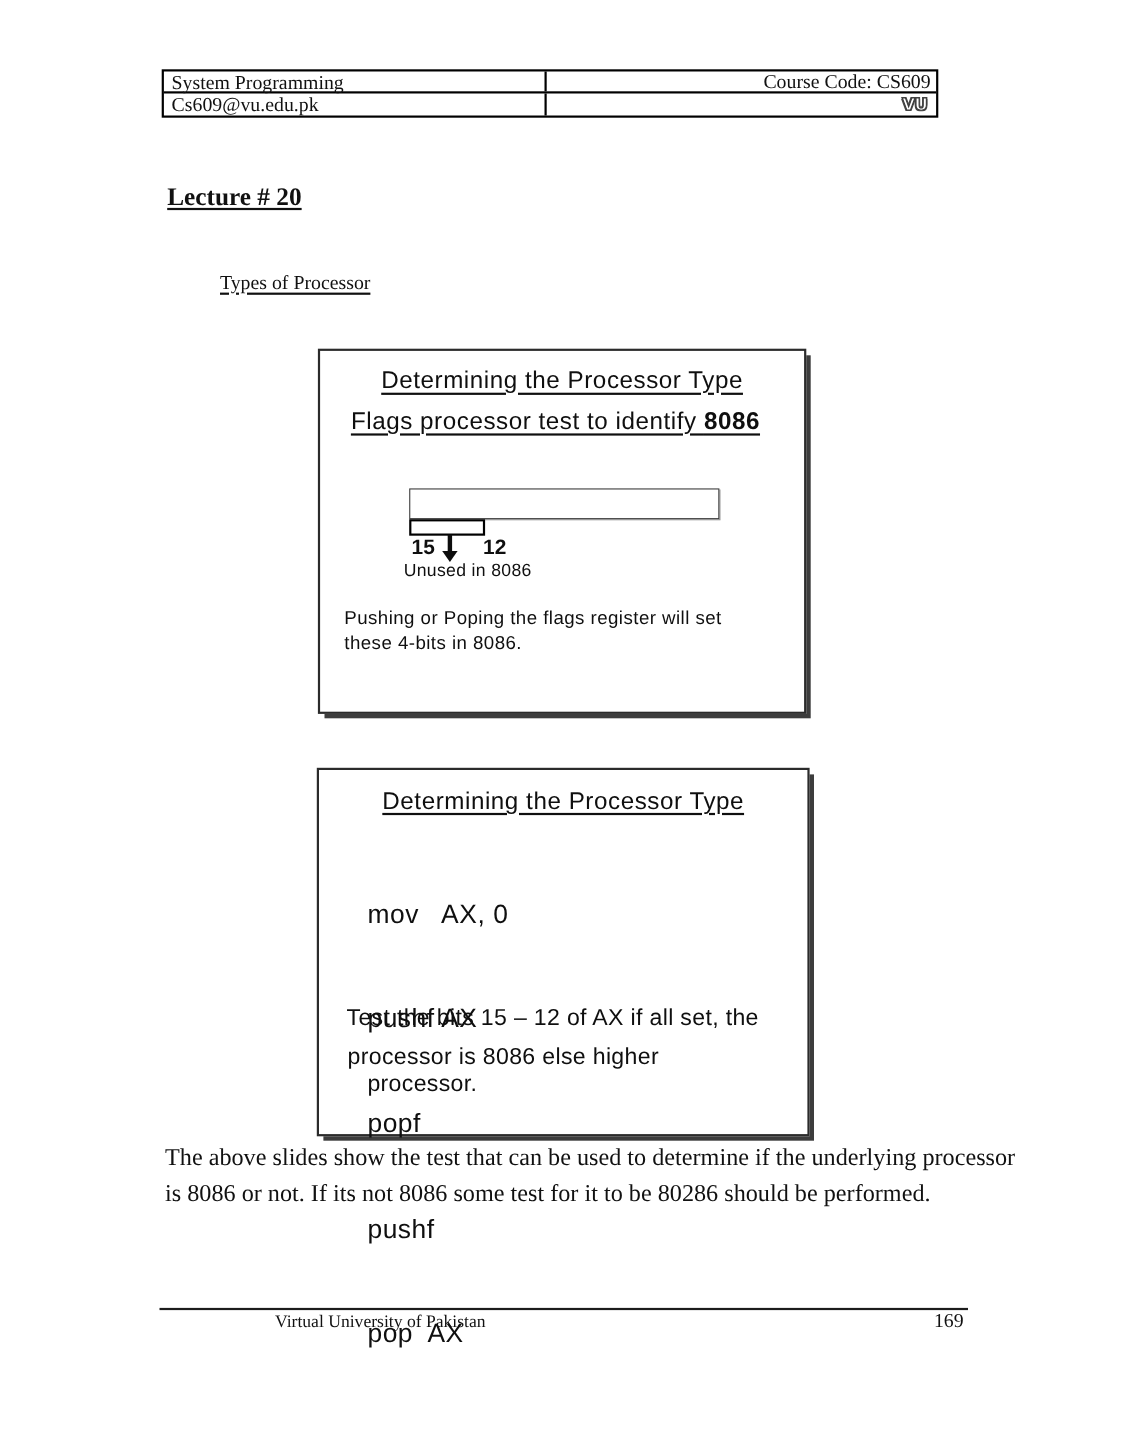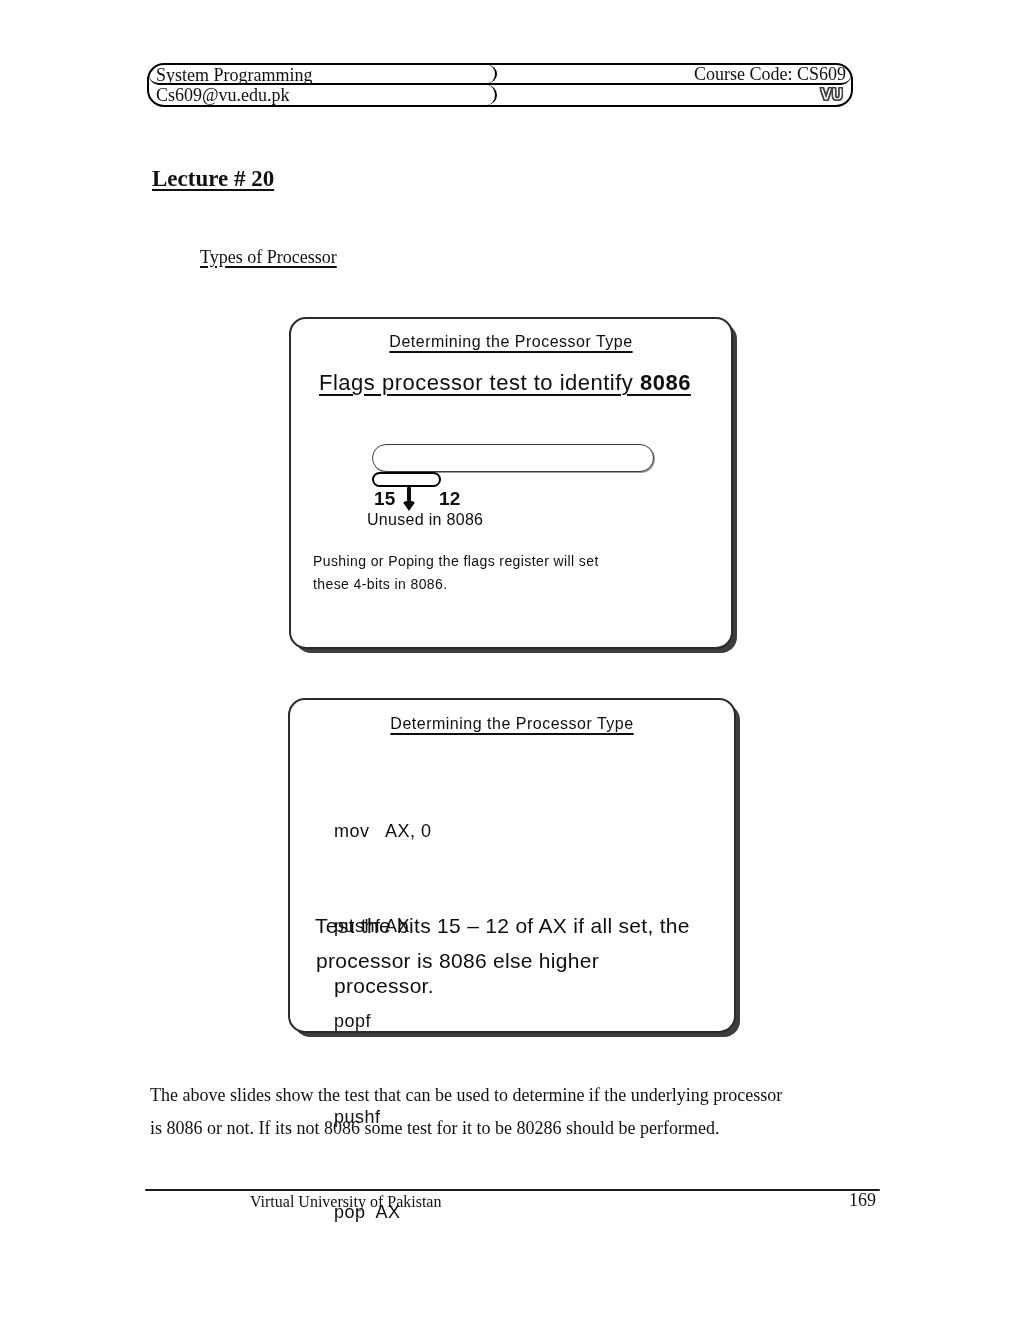--- a/index.html
+++ b/index.html
@@ -1,15 +1,15 @@
 <!DOCTYPE html>
 <html><head>
 <meta charset="utf-8">
 <style>
-  * { margin:0; padding:0; box-sizing:border-box;border-radius:17px; }
+  * { margin:0; padding:0; box-sizing:border-box; }
   html,body { background:#ffffff; }
   body {
     position:relative;
     width:1020px; height:1320px;
     font-family:"Liberation Serif", serif;
     color:#111111;
     overflow:hidden;
   }
 
   
@@ -56,21 +56,21 @@
     border:2px solid #2b2b2b;
     box-shadow:5px 5px 0 -1px #3d3d3d;
     font-family:"Liberation Sans", sans-serif;
     color:#0f0f0f;
   }
   .slide1 { left:289px; top:317px; width:444px; height:332px; }
   .slide2 { left:288px; top:698px; width:448px; height:335px; }
 
   .slide-title {
     position:absolute; left:0; right:0; text-align:center;
-    font-size:16px; letter-spacing:0.5px; white-space:nowrap;
+    font-size:22px; letter-spacing:0.5px; white-space:nowrap;
   }
   .slide1 .slide-title { top:14px; }
   .slide2 .slide-title { top:15px; }
   .slide-title .u-wrap {
     text-decoration:underline; text-decoration-thickness:2px; text-underline-offset:4px;
   }
 
   .s1-subtitle {
     position:absolute; left:28px; top:51px;
     font-size:22px; letter-spacing:0.5px; white-space:nowrap;
@@ -94,36 +94,36 @@
   .arrow-shaft { position:absolute; left:116px; top:167px; width:4px; height:16px; background:#0d0d0d; }
   .arrow-head  {
     position:absolute; left:111px; top:182px; width:0; height:0;
     border-left:7px solid transparent; border-right:7px solid transparent;
     border-top:10px solid #0d0d0d;
   }
   .arrow-caption { position:absolute; left:76px; top:192px; font-size:16px; letter-spacing:0.3px; white-space:nowrap; }
 
   .s1-body {
     position:absolute; left:22px; top:231px;
-    font-size:14px; line-height:23px; letter-spacing:0.4px; white-space:nowrap;
+    font-size:17px; line-height:23px; letter-spacing:0.4px; white-space:nowrap;
   }
 
   .s2-code {
     position:absolute; left:44px; top:52px;
-    font-size:18px; line-height:31.8px; letter-spacing:0.5px; white-space:pre;
+    font-size:24px; line-height:31.8px; letter-spacing:0.5px; white-space:pre;
   }
   .s2-note { position:absolute; font-size:21px; letter-spacing:0.3px; white-space:nowrap; }
   .s2-n1 { left:25px; top:214px; }
   .s2-n2 { left:26px; top:249px; }
   .s2-n3 { left:44px; top:274px; }
 
   
   .paragraph {
-    position:absolute; left:150px; top:1079px;
-    font-size:18px; line-height:33px; white-space:nowrap;
+    position:absolute; left:150px; top:1035px;
+    font-size:22px; line-height:33px; white-space:nowrap;
   }
 
   
   .footer-rule {
     position:absolute; left:145px; top:1189px; width:735px; height:0;
     border-top:2px solid #1c1c1c;
   }
   .footer-institution { position:absolute; left:250px; top:1193px; font-size:16px; white-space:nowrap; }
   .footer-page-number { position:absolute; left:830px; top:1190px; width:46px; text-align:right; font-size:18px; }
 </style>

